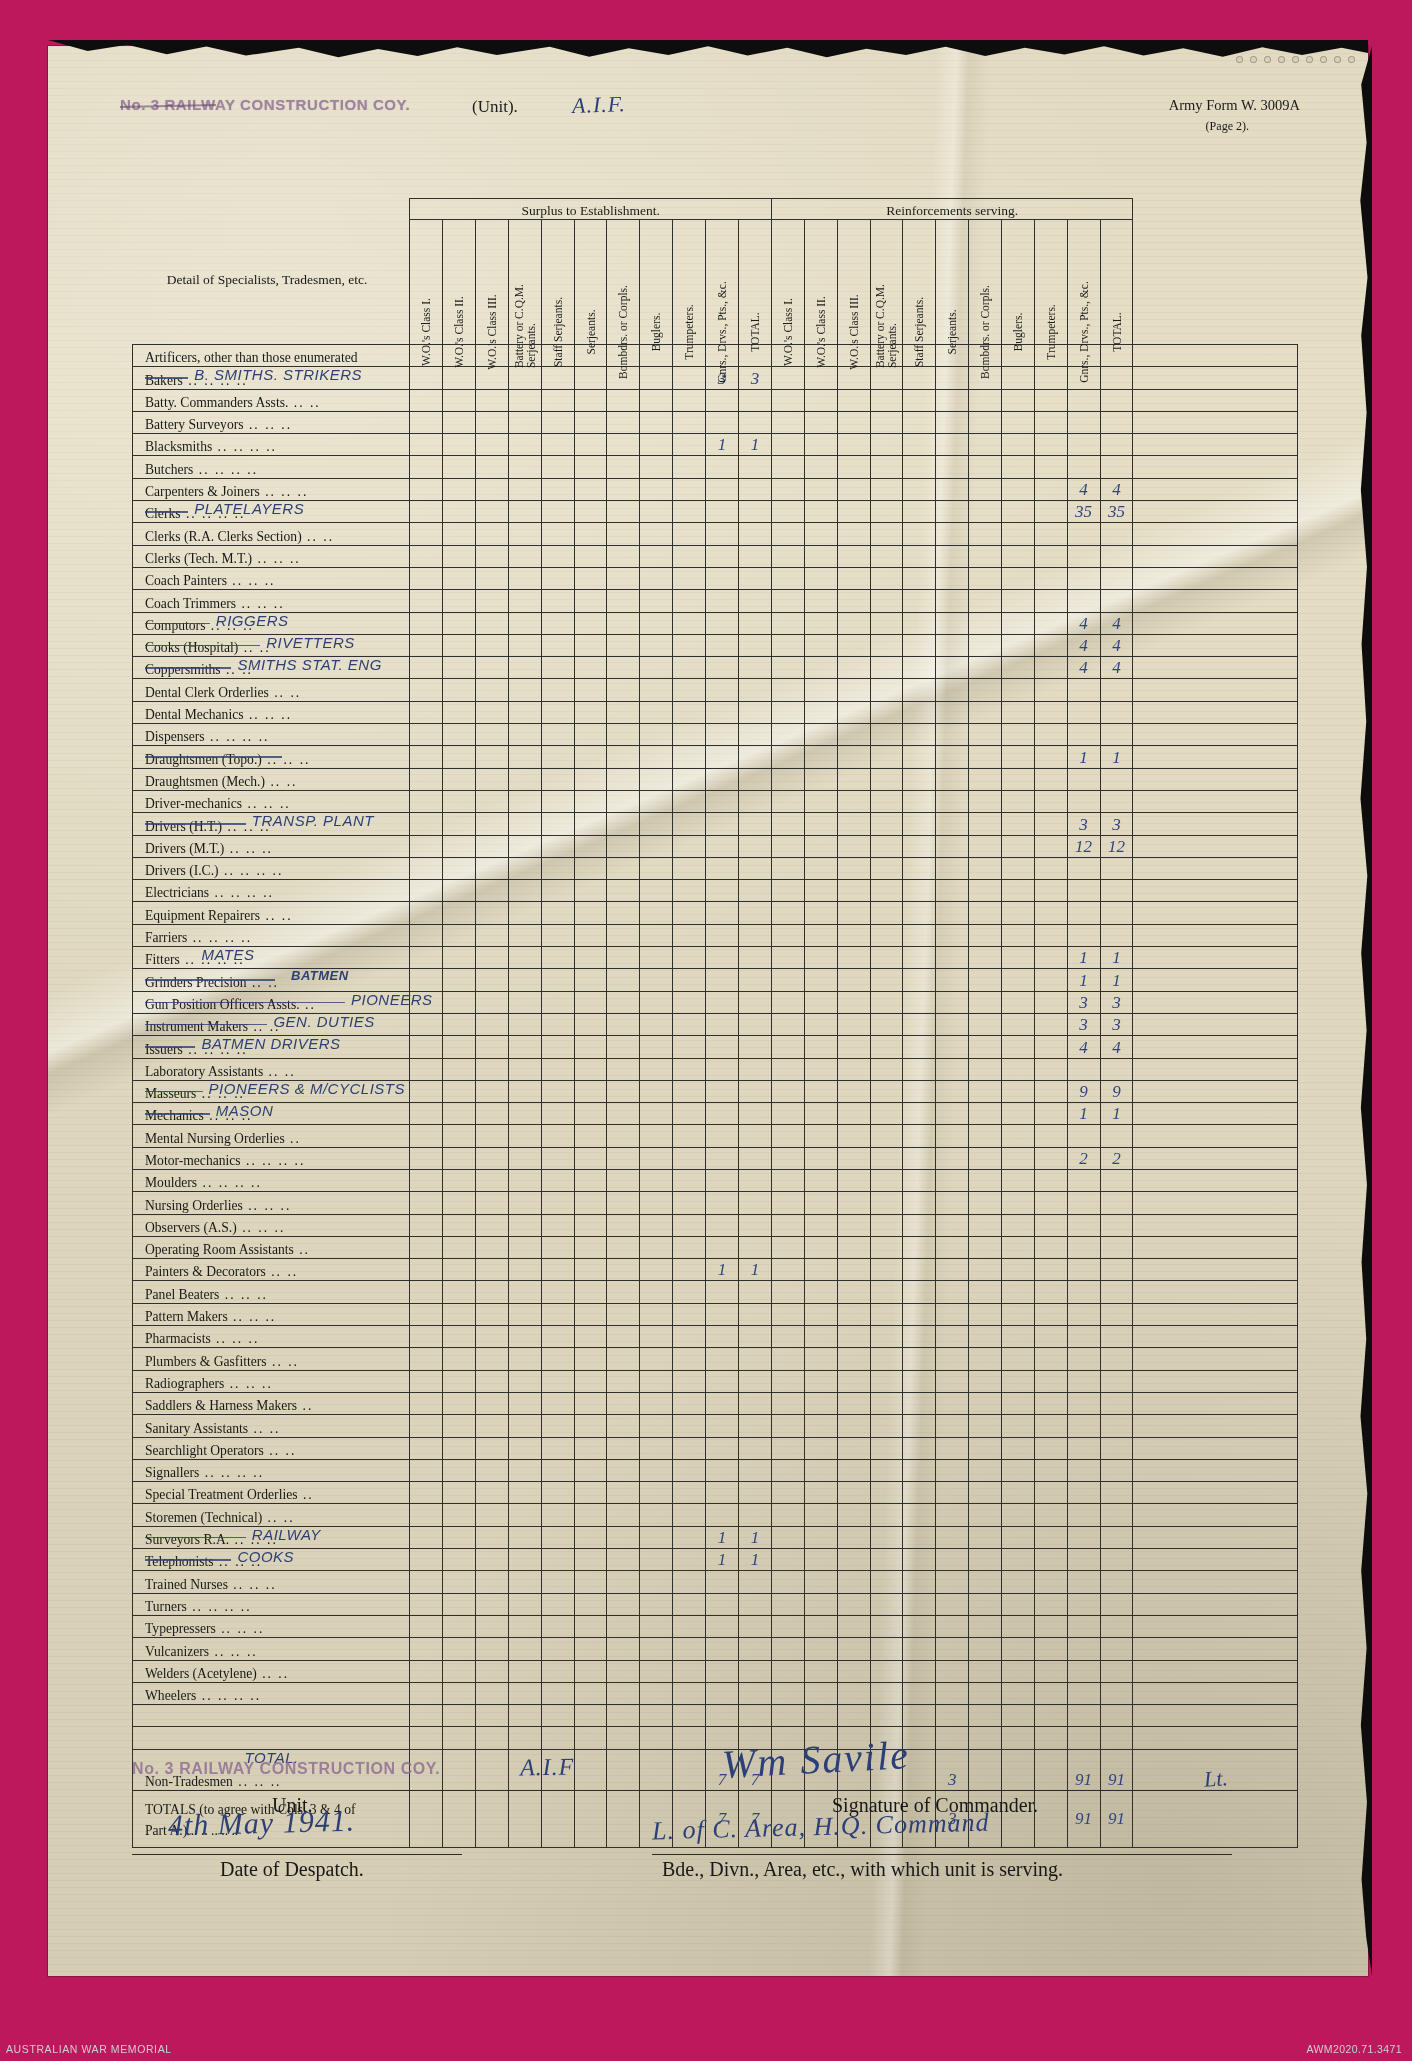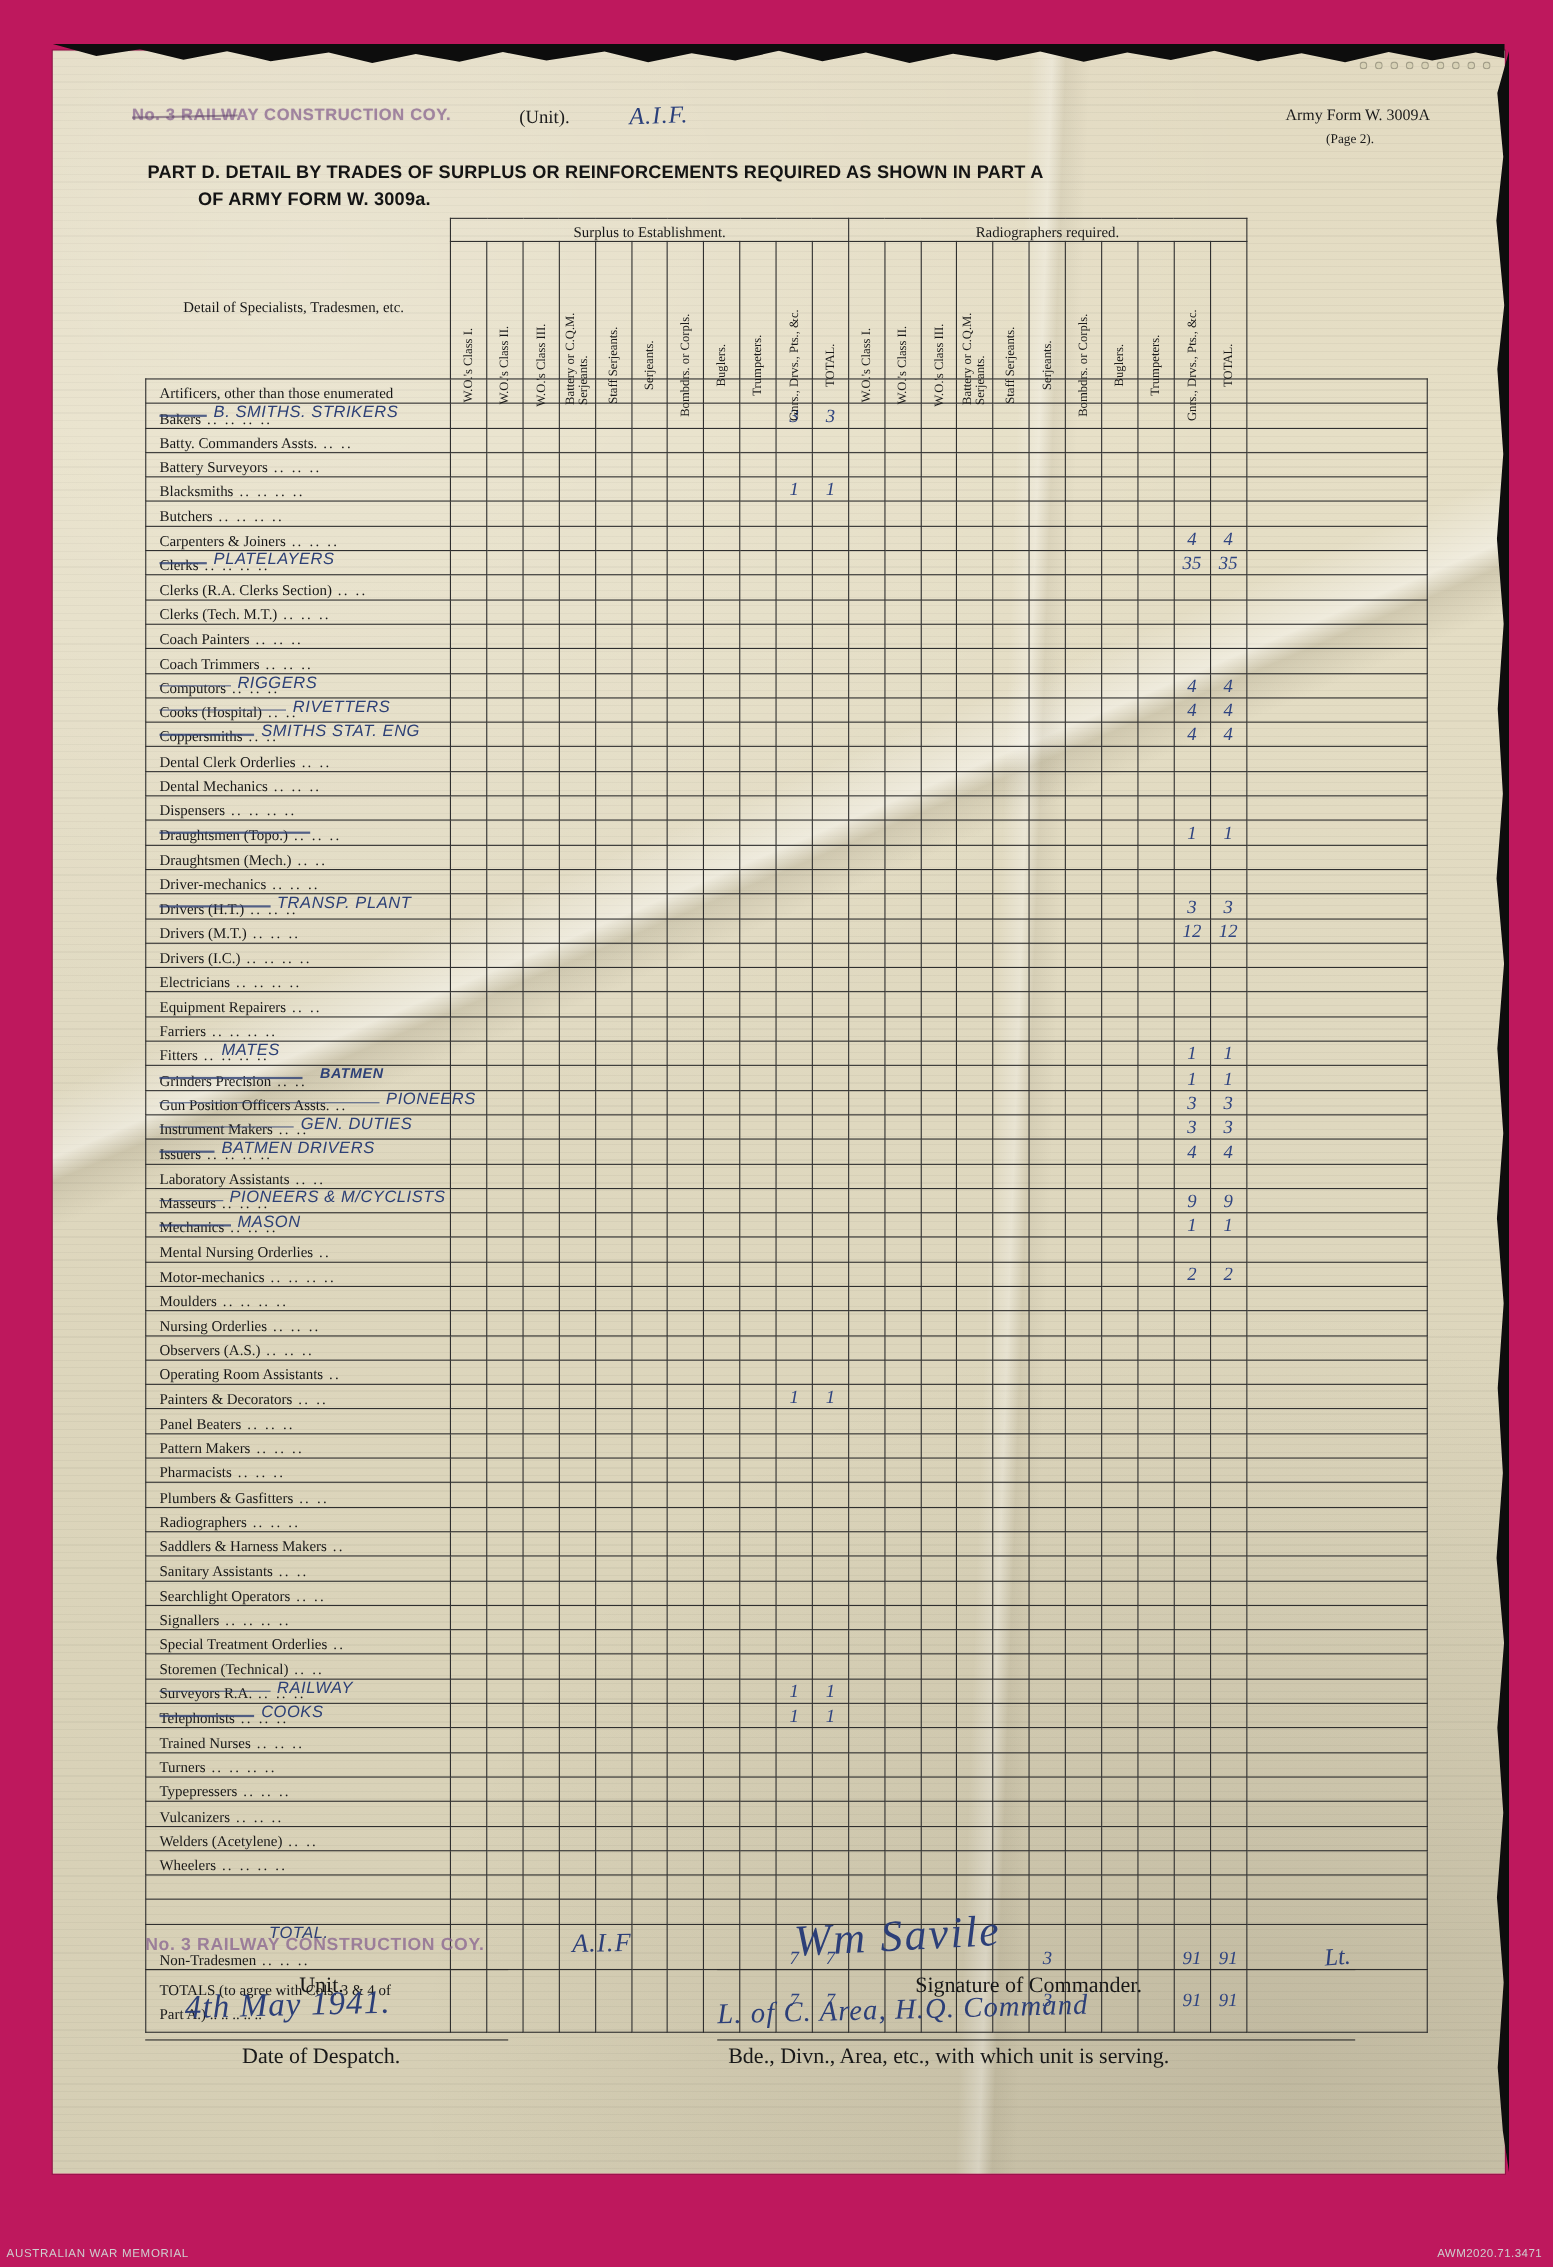--- a/index.html
+++ b/index.html
@@ -132,38 +132,34 @@
         <div class="unit-stamp">No. 3 RAILWAY CONSTRUCTION COY.</div>
         <div class="unit-strike"></div>
         <div class="unit-word">(Unit).</div>
         <div class="unit-hand">A.I.F.</div>
         <div class="formno">
           <span>Army Form W. 3009A</span>
           <small>(Page 2).</small>
         </div>
       </div>
 
-      <div class="parttitle">
-        <span>PART D.   DETAIL BY TRADES OF SURPLUS OR REINFORCEMENTS REQUIRED AS SHOWN IN PART A</span>
-        <span class="l2">OF ARMY FORM W. 3009a.</span>
-      </div>
 
       <div class="tbl">
         <table>
           <colgroup>
             <col style="width:270px">
             <col span="11" style="width:32px">
             <col span="11" style="width:32px">
             <col style="width:160px">
           </colgroup>
           <thead>
             <tr>
               <td class="nb" rowspan="2"></td>
               <td class="grouphdr" colspan="11">Surplus to Establishment.</td>
-              <td class="grouphdr" colspan="11">Radiographers required.</td>
+              <td class="grouphdr" colspan="11">Reinforcements serving.</td>
               <td class="nb" rowspan="2"></td>
             </tr>
             <tr id="vhead-row">
                 <td class="vhead">
                   <span>W.O.'s Class I.</span>
                 </td>
                 <td class="vhead">
                   <span>W.O.'s Class II.</span>
                 </td>
                 <td class="vhead">

